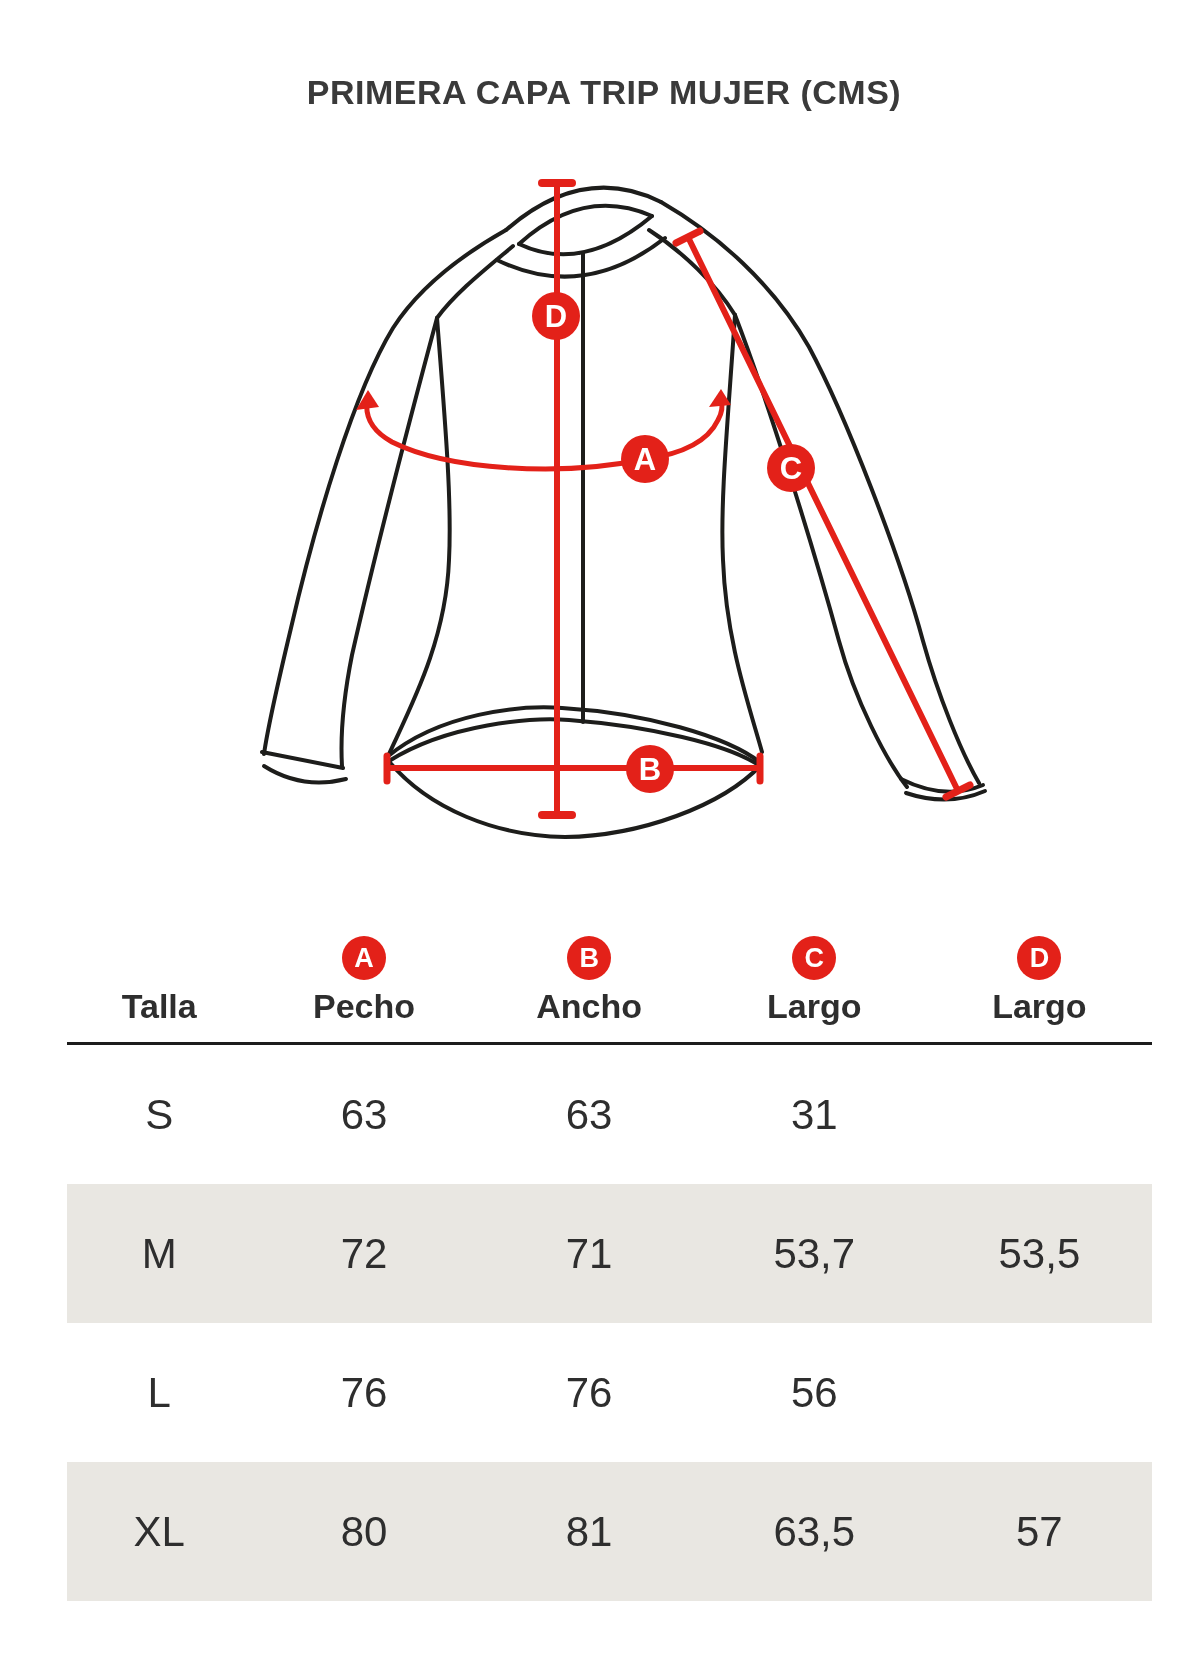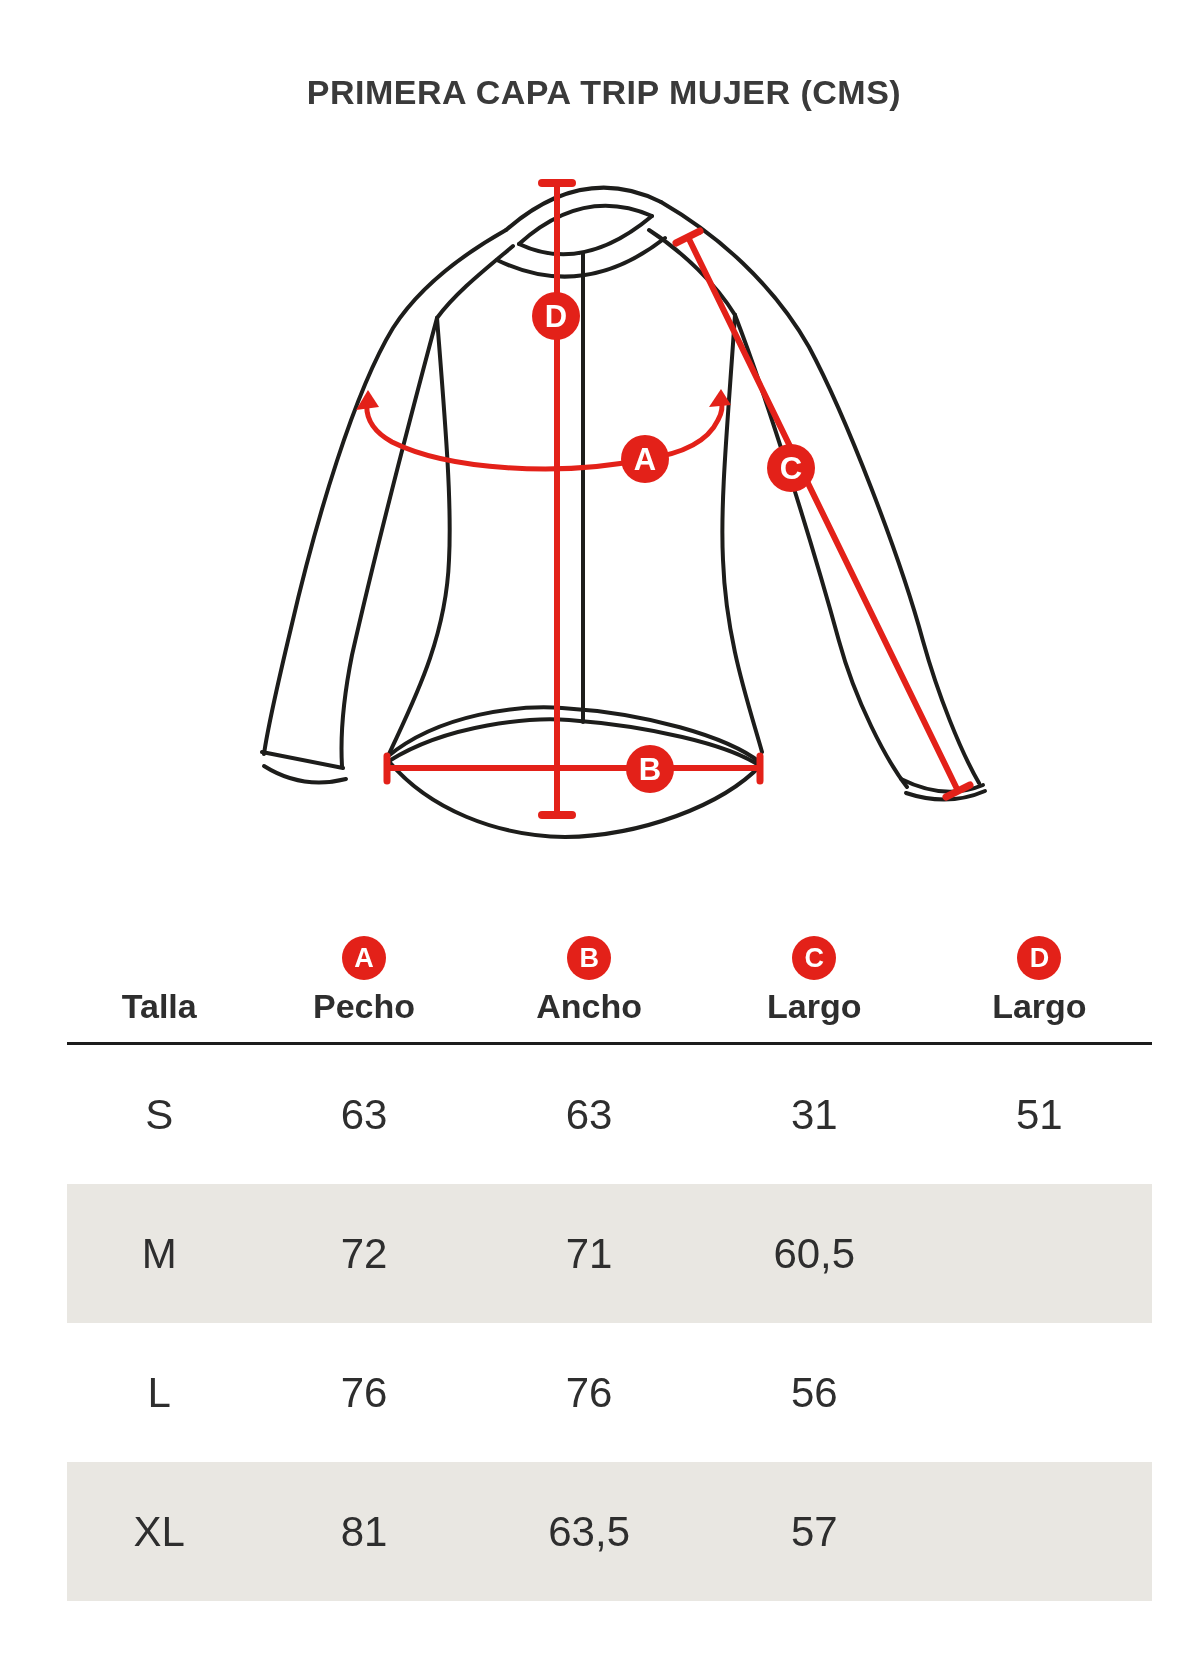--- a/index.html
+++ b/index.html
@@ -153,36 +153,37 @@
     </div>
   </div>
 
   <div class="rule"></div>
 
   <div class="trow">
     <div class="col col-size">S</div>
     <div class="col col-val">63</div>
     <div class="col col-val">63</div>
     <div class="col col-val">31</div>
-    <div class="col col-val">51</div>
   </div>
 
   <div class="trow alt">
     <div class="col col-size">M</div>
     <div class="col col-val">72</div>
     <div class="col col-val">71</div>
-    <div class="col col-val">60,5</div>
+    <div class="col col-val">53,7</div>
+    <div class="col col-val">53,5</div>
   </div>
 
   <div class="trow">
     <div class="col col-size">L</div>
     <div class="col col-val">76</div>
     <div class="col col-val">76</div>
     <div class="col col-val">56</div>
   </div>
 
   <div class="trow alt">
     <div class="col col-size">XL</div>
+    <div class="col col-val">80</div>
     <div class="col col-val">81</div>
     <div class="col col-val">63,5</div>
     <div class="col col-val">57</div>
   </div>
 </div>
 
 </body></html>

